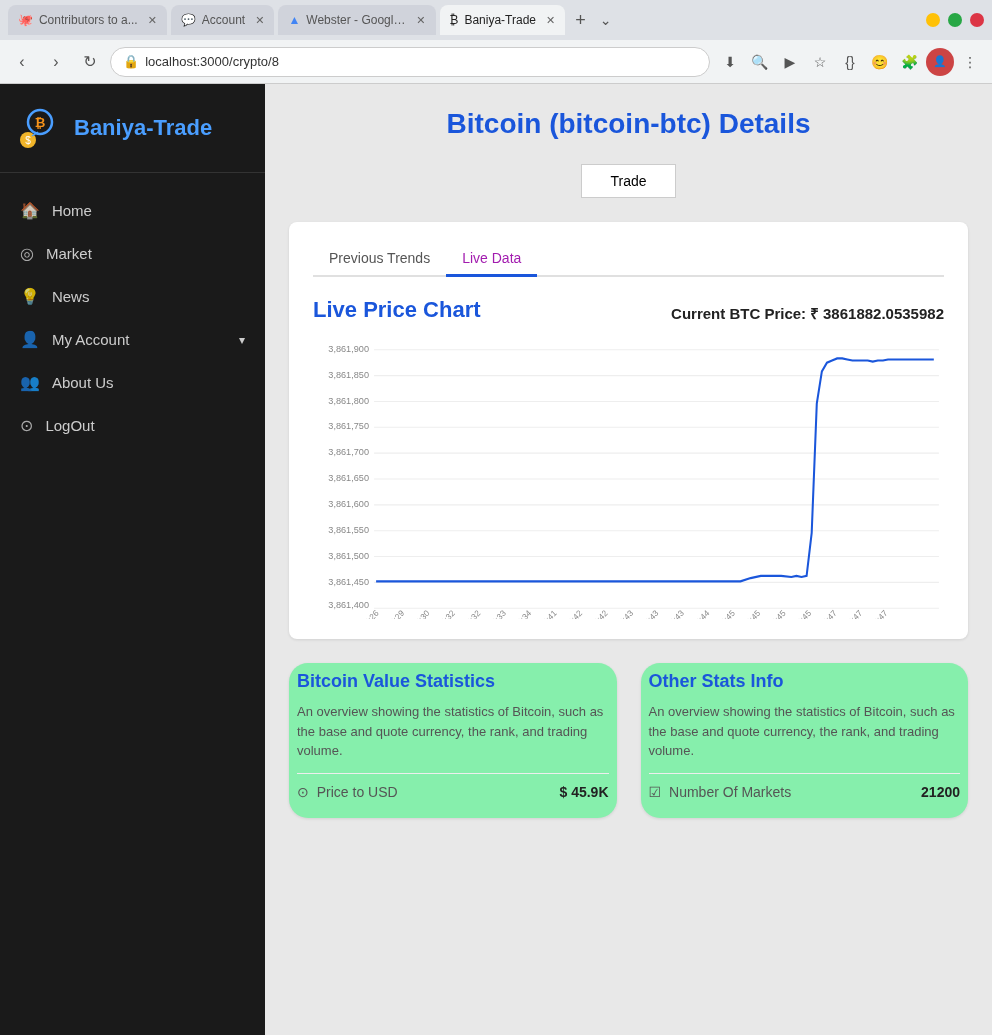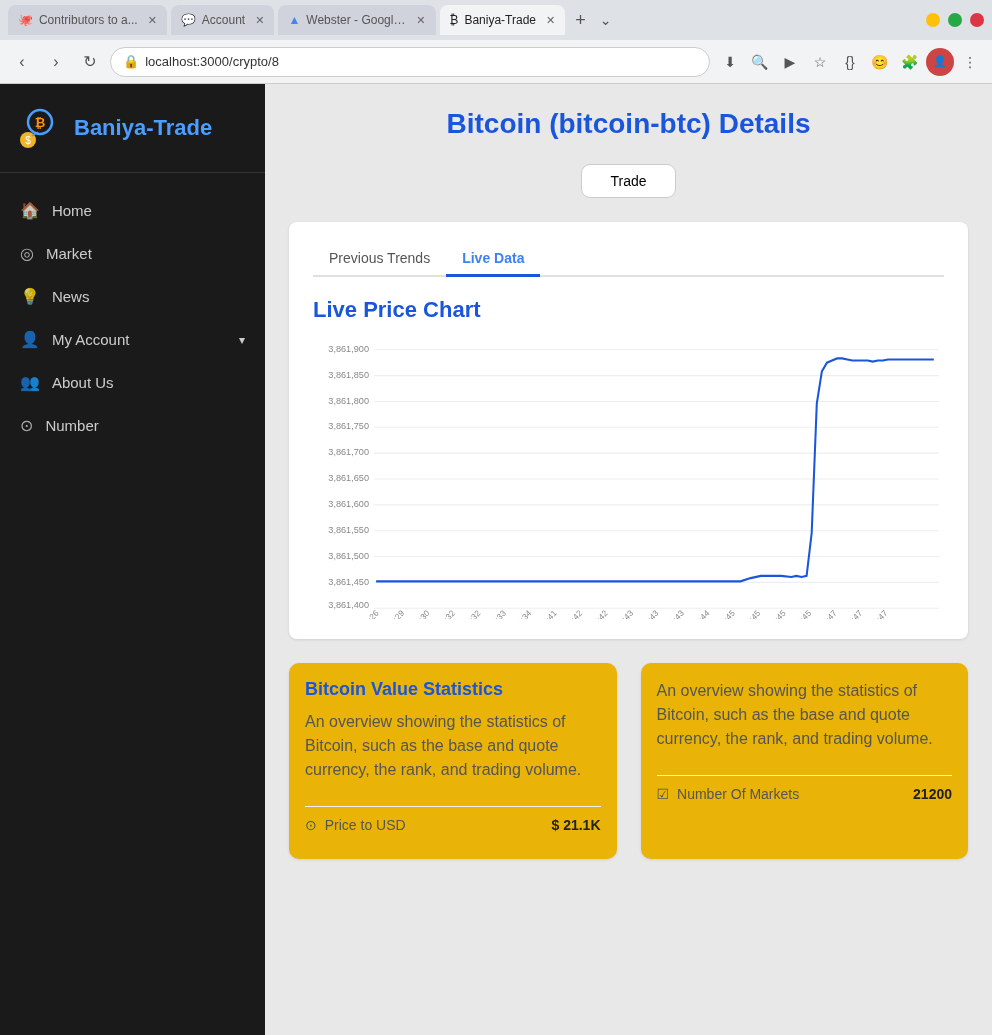--- a/index.html
+++ b/index.html
@@ -37,38 +37,38 @@
     .nav-item { display: flex; align-items: center; gap: 12px; padding: 12px 20px; color: #ccc; font-size: 15px; cursor: pointer; text-decoration: none; }
     .nav-item .icon { font-size: 16px; opacity: 0.8; }
     .nav-item.has-chevron { justify-content: space-between; }
     .nav-item.has-chevron .left { display: flex; align-items: center; gap: 12px; }
 
     
     .main-content { flex: 1; background: #e8e8e8; overflow-y: auto; padding: 24px; }
     .page-title { text-align: center; color: #1a56db; font-size: 28px; font-weight: bold; margin-bottom: 24px; }
     .page-subtitle { text-align: center; color: #555; font-size: 14px; margin-bottom: 20px; }
     .trade-btn-wrap { display: flex; justify-content: center; margin-bottom: 24px; }
-    .trade-btn { padding: 8px 28px; border: 1px solid #ccc; background: white; font-size: 14px; cursor: pointer; border-radius: 9px; }
+    .trade-btn { padding: 8px 28px; border: 1px solid #ccc; background: white; font-size: 14px; cursor: pointer; border-radius: 0; }
 
     
     .chart-card { background: white; border-radius: 8px; padding: 20px 24px; margin-bottom: 24px; box-shadow: 0 1px 3px rgba(0,0,0,0.1); }
     .chart-tabs { display: flex; gap: 0; border-bottom: 2px solid #e0e0e0; margin-bottom: 20px; }
     .chart-tab { padding: 8px 16px; font-size: 14px; cursor: pointer; color: #555; border-bottom: 3px solid transparent; margin-bottom: -2px; }
-    .chart-tab.active { color: #3b82f6; border-bottom-color: #1a56db; font-weight: 700; }
+    .chart-tab.active { color: #a21caf; border-bottom-color: #1a56db; font-weight: 400; }
     .chart-header { display: flex; justify-content: space-between; align-items: flex-end; margin-bottom: 16px; }
     .chart-title { color: #1a56db; font-size: 22px; font-weight: bold; }
     .chart-price { font-size: 15px; font-weight: bold; color: #222; }
     .chart-area { position: relative; height: 280px; }
     svg.chart-svg { width: 100%; height: 100%; }
 
     
     .stats-row { display: flex; gap: 24px; }
-    .stats-col { flex: 1; background: #eab308; border-radius: 10px; padding: 16px; box-shadow: 0 1px 3px rgba(0,0,0,0.1); }
+    .stats-col { flex: 1; background: #86efac; border-radius: 19px; padding: 8px; box-shadow: 0 1px 3px rgba(0,0,0,0.1); }
     .stats-title { color: #1a56db; font-size: 18px; font-weight: bold; margin-bottom: 10px; }
-    .stats-desc { color: #555; font-size: 16px; line-height: 1.5; margin-bottom: 24px; }
+    .stats-desc { color: #555; font-size: 13px; line-height: 1.5; margin-bottom: 12px; }
     .stat-row { display: flex; align-items: center; justify-content: space-between; padding: 10px 0; border-top: 1px solid #eee; }
     .stat-label { display: flex; align-items: center; gap: 8px; color: #555; font-size: 14px; }
     .stat-value { font-size: 14px; font-weight: bold; color: #222; }
   </style>
 </head>
 <body>
 
 <div class="browser-frame">
   <div class="browser-titlebar">
     <div class="tab inactive">
@@ -155,38 +155,43 @@
           <span>My Account</span>
         </span>
         <span style="font-size:12px;">▾</span>
       </a>
       <a class="nav-item">
         <span class="icon">👥</span>
         <span>About Us</span>
       </a>
       <a class="nav-item">
         <span class="icon">⊙</span>
-        <span>Number</span>
+        <span>LogOut</span>
       </a>
     </nav>
   </div>
 
   <div class="main-content">
     <h1 class="page-title">Bitcoin (bitcoin-btc) Details</h1>
     <div class="trade-btn-wrap">
       <button class="trade-btn">Trade</button>
     </div>
 
     <div class="chart-card">
       <div class="chart-tabs">
         <div class="chart-tab">Previous Trends</div>
         <div class="chart-tab active">Live Data</div>
       </div>
       <div class="chart-header">
         <div class="chart-title">Live Price Chart</div>
+        <div class="chart-price">
+          <span>Current BTC Price:</span>
+          <span>₹</span>
+          <span>3861882.0535982</span>
+        </div>
       </div>
 
       <div class="chart-area">
         <svg class="chart-svg" viewBox="0 0 620 260" preserveAspectRatio="none">
 
           <text x="55" y="12" font-size="9" fill="#888" text-anchor="end">3,861,900</text>
           <text x="55" y="36" font-size="9" fill="#888" text-anchor="end">3,861,850</text>
           <text x="55" y="60" font-size="9" fill="#888" text-anchor="end">3,861,800</text>
           <text x="55" y="84" font-size="9" fill="#888" text-anchor="end">3,861,750</text>
           <text x="55" y="108" font-size="9" fill="#888" text-anchor="end">3,861,700</text>
@@ -247,24 +252,25 @@
 
     <div class="stats-row">
       <div class="stats-col">
         <div class="stats-title">Bitcoin Value Statistics</div>
         <div class="stats-desc">An overview showing the statistics of Bitcoin, such as the base and quote currency, the rank, and trading volume.</div>
         <div class="stat-row">
           <div class="stat-label">
             <span>⊙</span>
             <span>Price to USD</span>
           </div>
-          <div class="stat-value">$ 21.1K</div>
+          <div class="stat-value">$ 45.9K</div>
         </div>
       </div>
       <div class="stats-col">
+        <div class="stats-title">Other Stats Info</div>
         <div class="stats-desc">An overview showing the statistics of Bitcoin, such as the base and quote currency, the rank, and trading volume.</div>
         <div class="stat-row">
           <div class="stat-label">
             <span>☑</span>
             <span>Number Of Markets</span>
           </div>
           <div class="stat-value">21200</div>
         </div>
       </div>
     </div>

